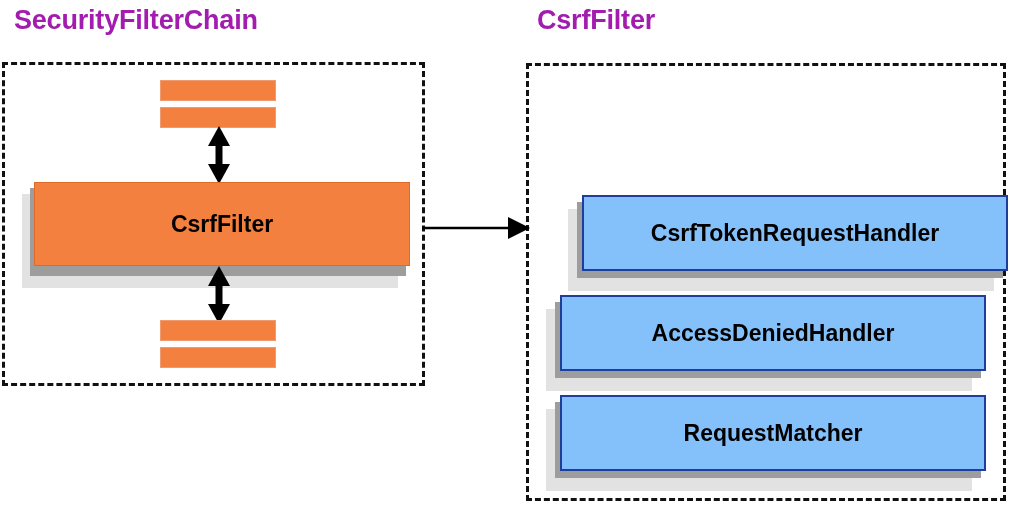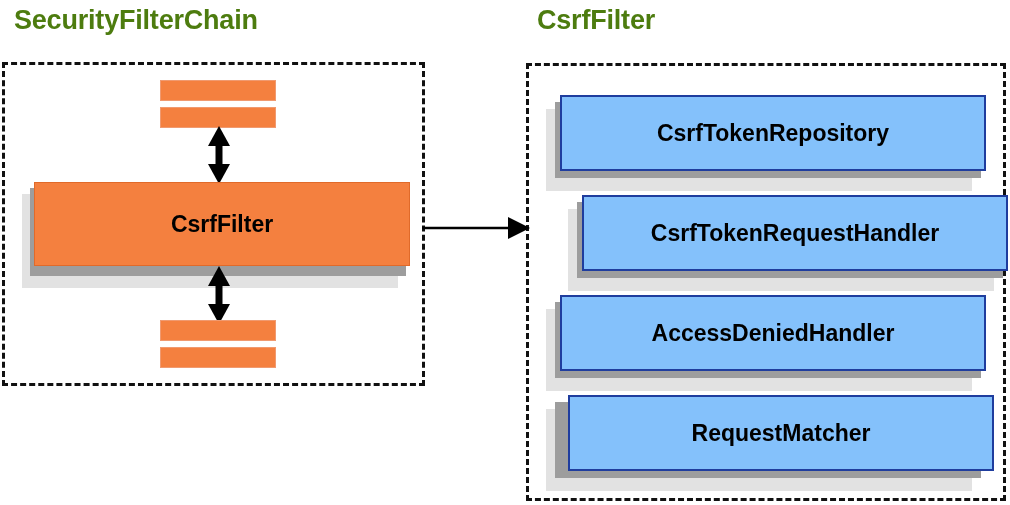--- a/index.html
+++ b/index.html
@@ -18,21 +18,21 @@
     overflow: hidden;
   }
 
   
   .panel-title {
     position: absolute;
     font-family: "Liberation Sans", sans-serif;
     font-weight: bold;
     font-size: 27px;
     line-height: 32px;
-    color: #4d7c0f;
+    color: #a21caf;
     letter-spacing: -0.2px;
     white-space: nowrap;
   }
   #title-left  { left: 14px;  top: 4px; }
   #title-right { left: 537px; top: 4px; }
 
   
   .dashed-box {
     position: absolute;
     border: 3px dashed #111111;
@@ -139,45 +139,38 @@
   </svg>
 
   <div class="bar" style="left:160px; top:320px; width:116px; height:21px;"></div>
   <div class="bar" style="left:160px; top:347px; width:116px; height:21px;"></div>
 
   <svg class="arrow-svg" style="left:422px; top:212px;" width="110" height="32" viewBox="0 0 110 32">
     <line x1="0" y1="16" x2="90" y2="16" stroke="#000000" stroke-width="2.5"></line>
     <polygon points="108,16 86,5 86,27" fill="#000000"></polygon>
   </svg>
 
-  <div class="block-wrap blue" style="left:546px; top:95px; width:440px; height:98px;">
-    <div class="shadow-light" style="left:0px; top:14px; width:426px; height:82px;"></div>
-    <div class="shadow-dark" style="left:9px; top:7px; width:426px; height:76px;"></div>
-    <div class="face" style="left:14px; top:0px; width:426px; height:76px;">
-      <span>CsrfTokenRepository</span>
-    </div>
-  </div>
 
   <div class="block-wrap blue" style="left:568px; top:195px; width:440px; height:98px;">
     <div class="shadow-light" style="left:0px; top:14px; width:426px; height:82px;"></div>
     <div class="shadow-dark" style="left:9px; top:7px; width:426px; height:76px;"></div>
     <div class="face" style="left:14px; top:0px; width:426px; height:76px;">
       <span>CsrfTokenRequestHandler</span>
     </div>
   </div>
 
   <div class="block-wrap blue" style="left:546px; top:295px; width:440px; height:98px;">
     <div class="shadow-light" style="left:0px; top:14px; width:426px; height:82px;"></div>
     <div class="shadow-dark" style="left:9px; top:7px; width:426px; height:76px;"></div>
     <div class="face" style="left:14px; top:0px; width:426px; height:76px;">
       <span>AccessDeniedHandler</span>
     </div>
   </div>
 
   <div class="block-wrap blue" style="left:546px; top:395px; width:440px; height:98px;">
     <div class="shadow-light" style="left:0px; top:14px; width:426px; height:82px;"></div>
     <div class="shadow-dark" style="left:9px; top:7px; width:426px; height:76px;"></div>
-    <div class="face" style="left:14px; top:0px; width:426px; height:76px;margin-left:8px;">
+    <div class="face" style="left:14px; top:0px; width:426px; height:76px;">
       <span>RequestMatcher</span>
     </div>
   </div>
 
 </div>
 
 </body></html>

